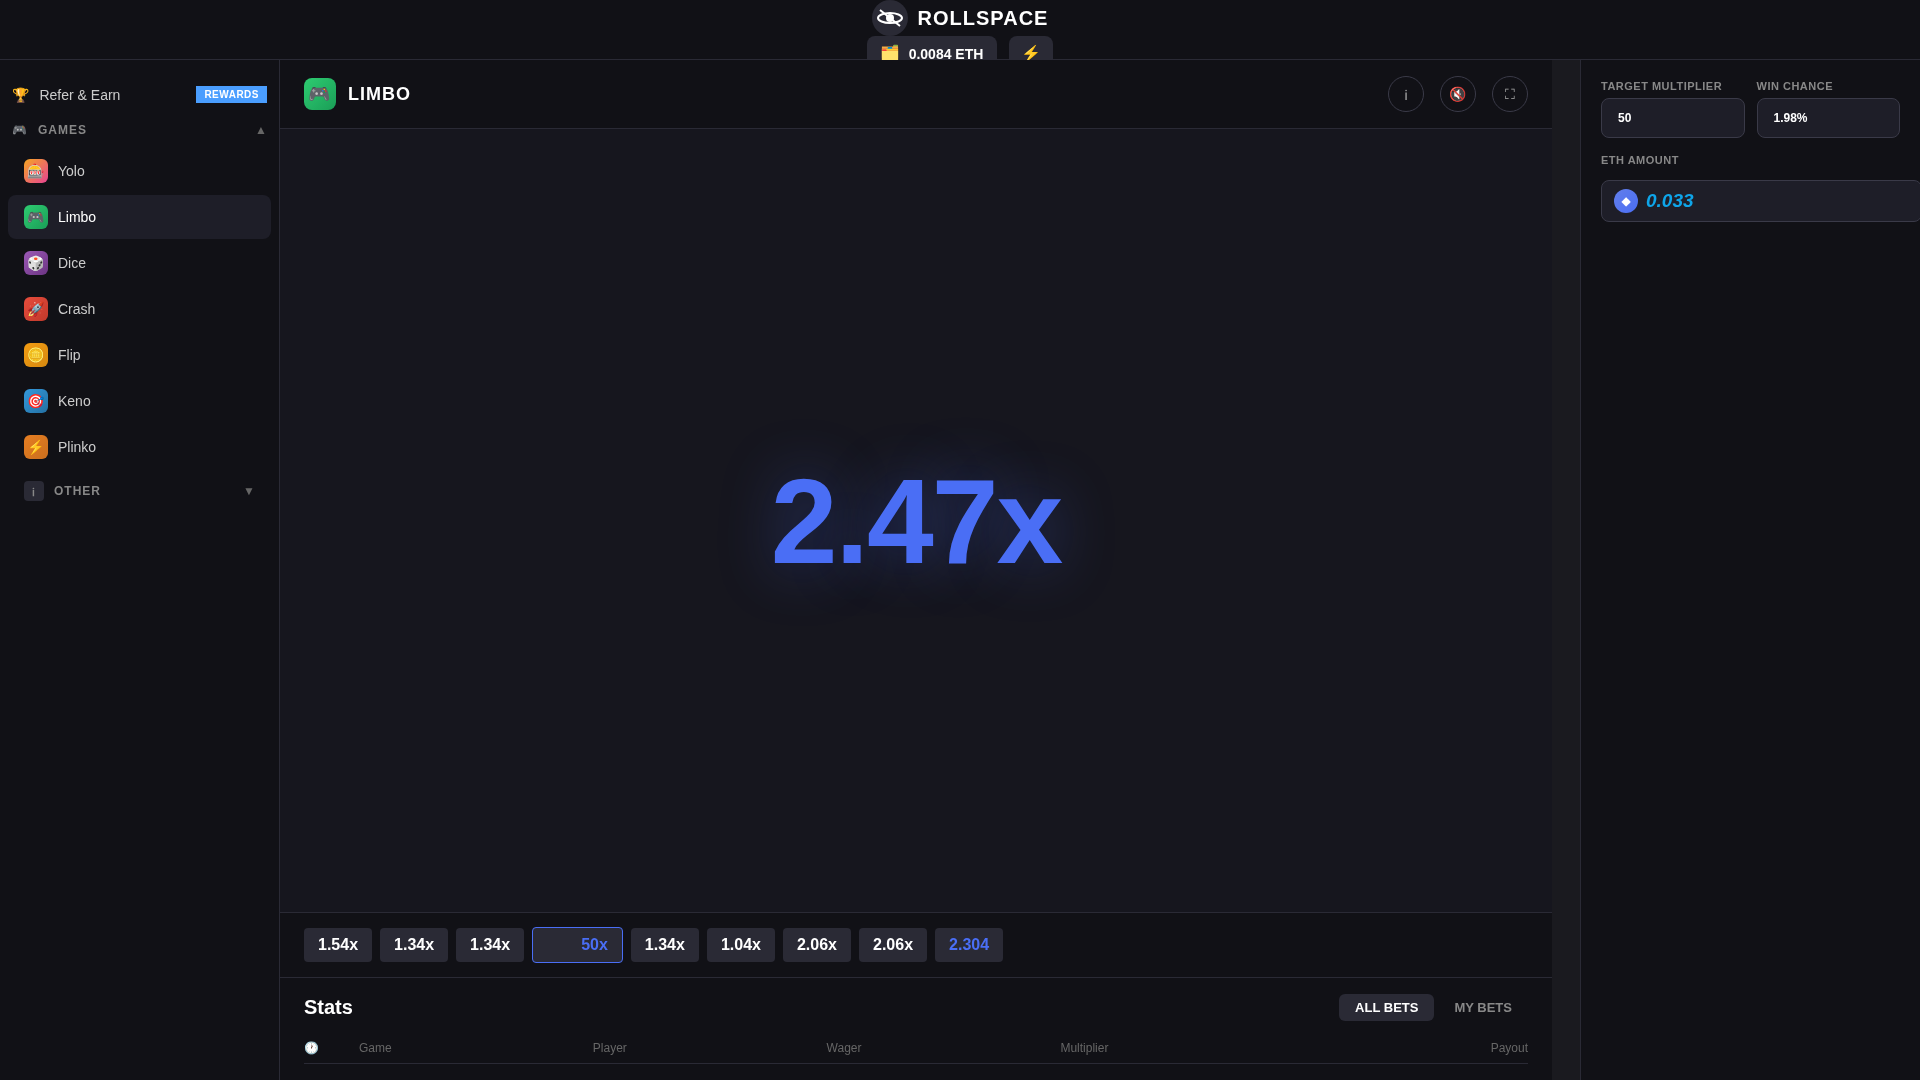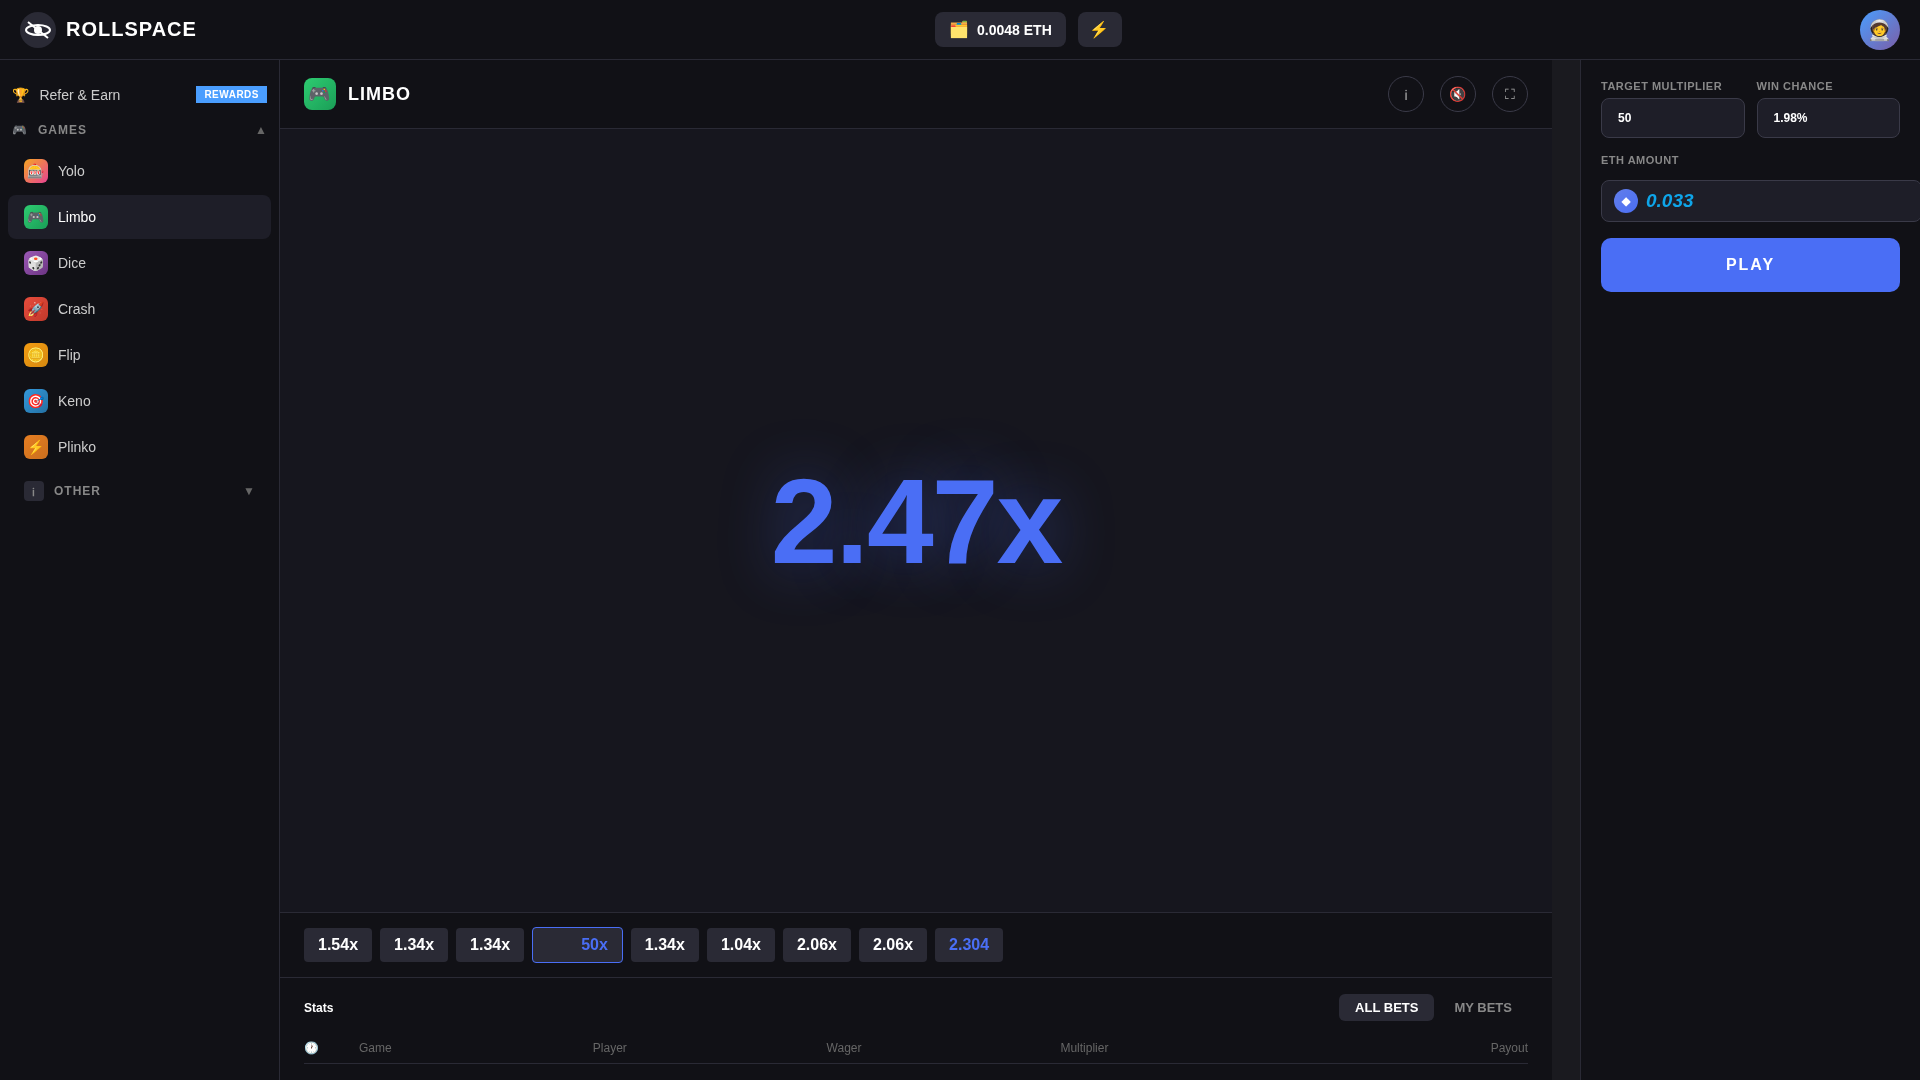--- a/index.html
+++ b/index.html
@@ -16,20 +16,21 @@
     
     .header {
       background: #111116;
       height: 60px;
       display: flex;
       align-items: center;
       justify-content: space-between;
       padding: 0 20px;
       border-bottom: 1px solid #2a2a35;
       flex-shrink: 0;
+      flex-direction: column;
     }
     .header-logo {
       display: flex;
       align-items: center;
       gap: 10px;
     }
     .logo-icon {
       width: 36px;
       height: 36px;
     }
@@ -287,21 +288,21 @@
       border-top: 1px solid #2a2a35;
       flex-shrink: 0;
     }
     .stats-header {
       display: flex;
       align-items: center;
       justify-content: space-between;
       margin-bottom: 12px;
     }
     .stats-title {
-      font-size: 12px;
+      font-size: 20px;
       font-weight: 700;
     }
     .stats-tabs {
       display: flex;
       gap: 4px;
     }
     .stats-tab {
       padding: 6px 16px;
       border-radius: 6px;
       font-size: 13px;
@@ -453,21 +454,21 @@
       <ellipse cx="18" cy="18" rx="12" ry="5" stroke="#fff" stroke-width="2" fill="none"></ellipse>
       <circle cx="18" cy="18" r="4" fill="#fff"></circle>
       <line x1="8" y1="10" x2="28" y2="26" stroke="#fff" stroke-width="2"></line>
     </svg>
     <span class="logo-text">ROLLSPACE</span>
   </div>
 
   <div class="header-center">
     <div class="wallet-badge">
       <span class="wallet-icon">🗂️</span>
-      <span class="wallet-amount">0.0048 ETH</span>
+      <span class="wallet-amount">0.0084 ETH</span>
     </div>
     <div class="bolt-badge">⚡</div>
   </div>
 
   <div class="avatar">
     <span>🧑‍🚀</span>
   </div>
 </div>
 
 <div class="main-layout">
@@ -597,16 +598,15 @@
           <div class="eth-icon">◆</div>
           <input class="eth-value" type="text" value="0.033" style="">
         </div>
         <div class="min-max-btns">
           <button class="min-max-btn">MIN</button>
 
         </div>
       </div>
     </div>
 
-    <button class="play-btn">PLAY</button>
   </div>
 
 </div>
 
 </body></html>

